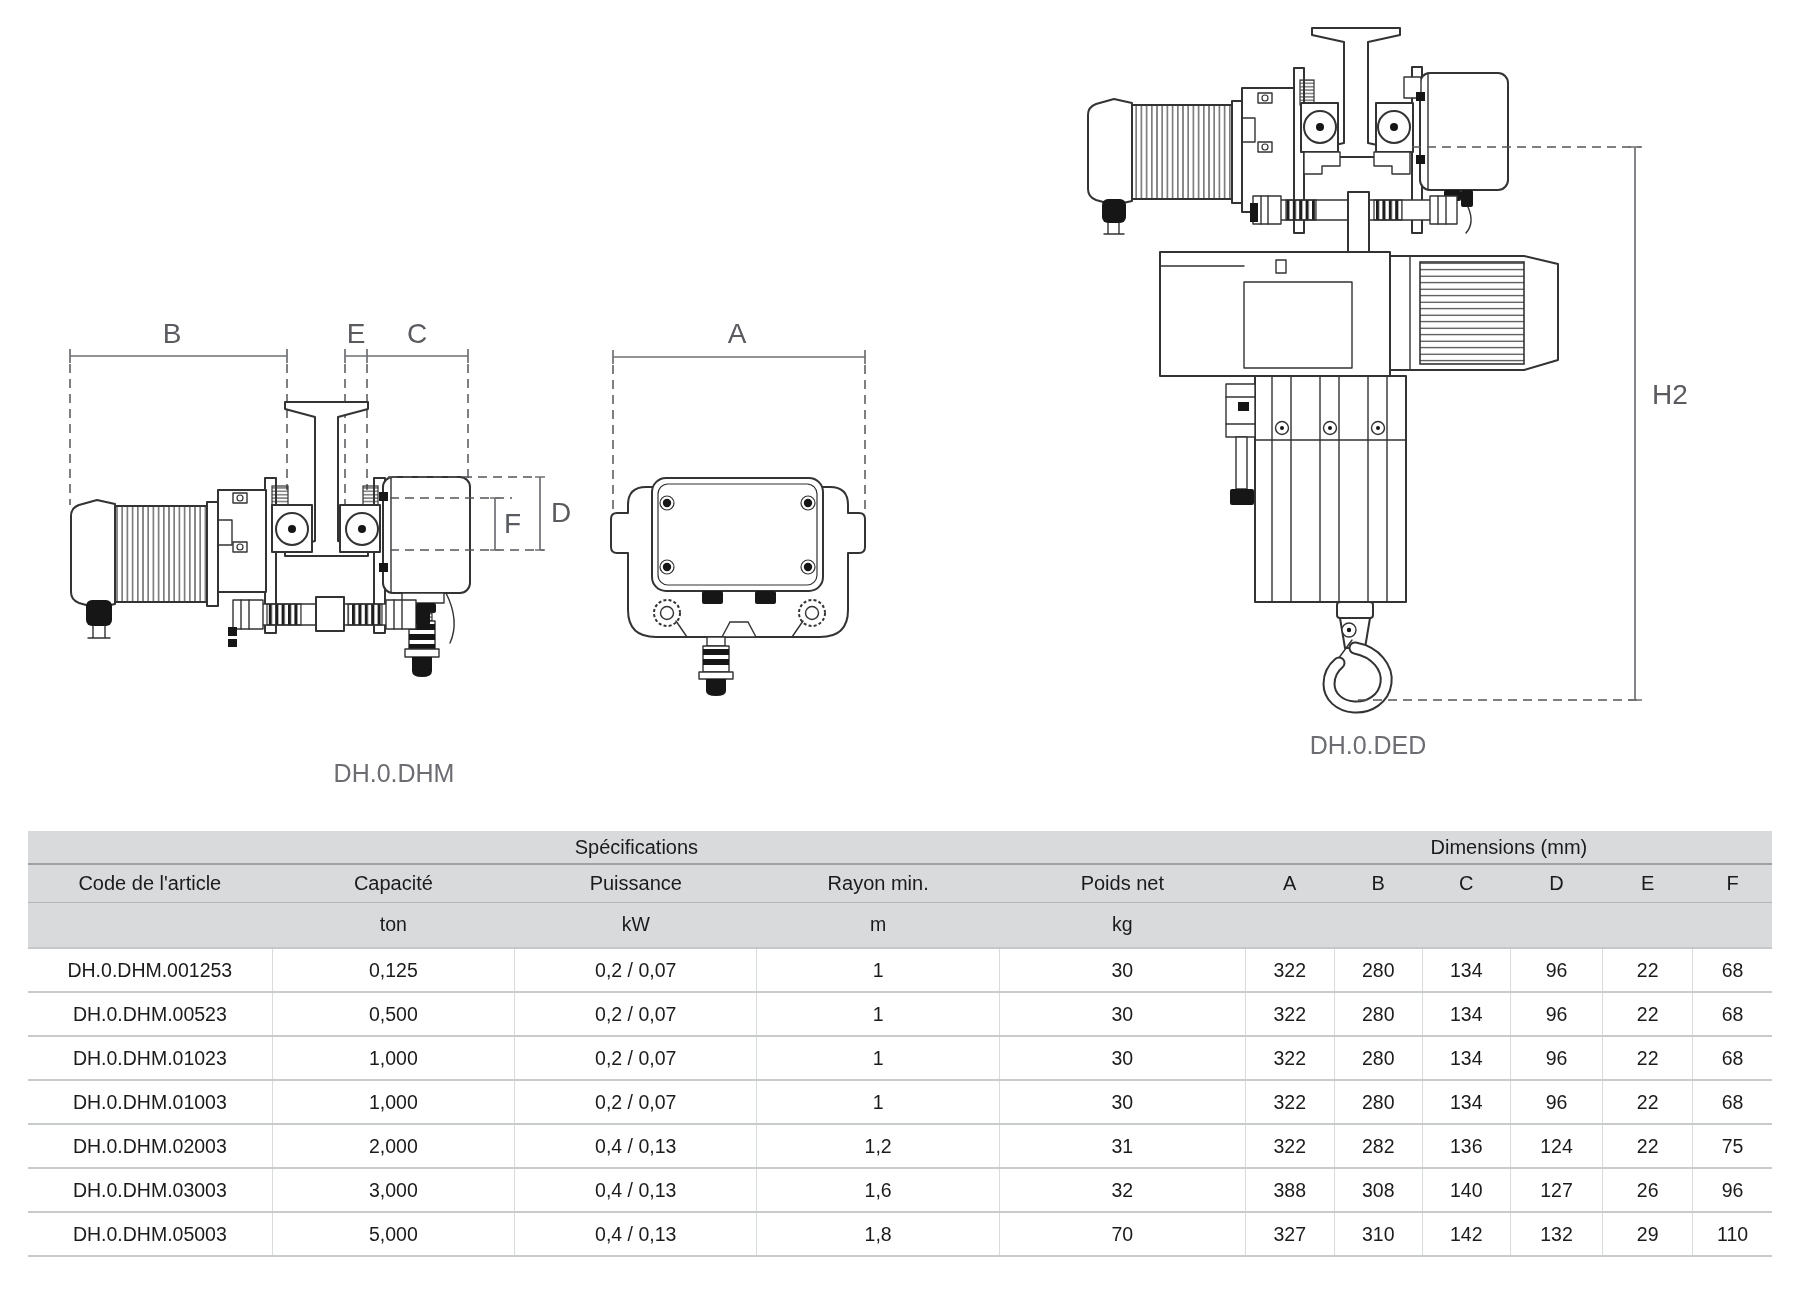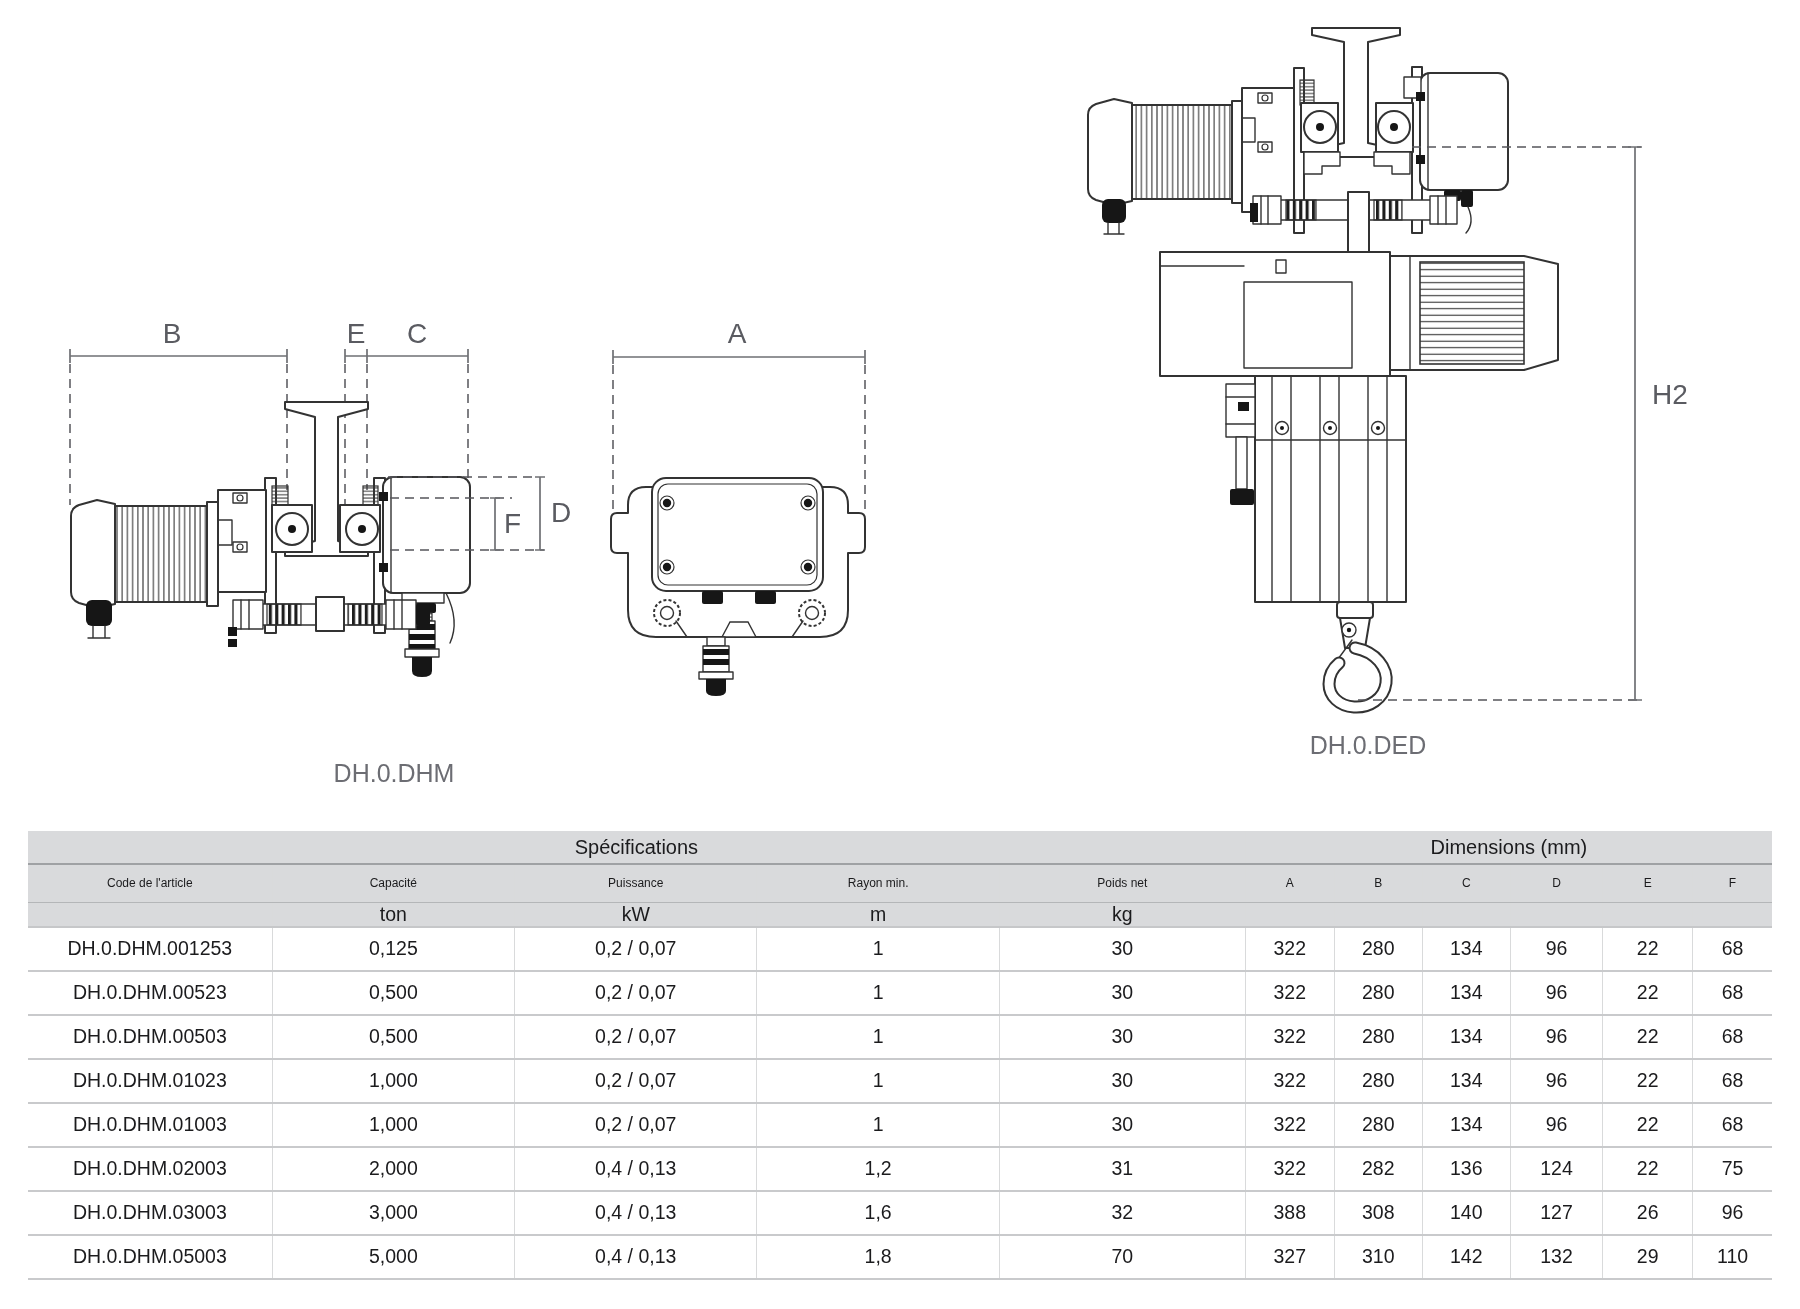--- a/index.html
+++ b/index.html
@@ -20,25 +20,25 @@
   .dimtxt{fill:#5a5b61;font-size:28px;}
   .mdl {fill:#6c6d73;font-size:25px;}
 
   
   .table-wrap{padding:0 28px;box-sizing:border-box;width:1800px;border-radius:15px;}
   table.spec{width:100%;border-collapse:collapse;table-layout:fixed;font-size:19.5px;}
   table.spec th{font-weight:normal;}
   table.spec th,table.spec td{text-align:center;vertical-align:middle;padding:0 4px;overflow:hidden;white-space:nowrap;}
   tr.row-group{height:33px;}
   tr.row-head{height:38px;}
-  tr.row-units{height:24px;margin-left:19px;}
+  tr.row-units{height:46px;margin-left:19px;}
   tbody.data tr{height:44px;}
   tr.row-group th,tr.row-head th,tr.row-units td{background:#d9dadc;}
   tr.row-group th{border-bottom:2px solid #9fa1a4;font-size:20px;}
-  tr.row-head th{border-bottom:1px solid #b4b6b8;font-size:12px;}
+  tr.row-head th{border-bottom:1px solid #b4b6b8;font-size:20px;}
   tr.row-units td{border-bottom:2px solid #c6c7c9;}
   tbody.data td{border-bottom:2px solid #c9cacc;background:#fff;}
   table.spec th:not(:first-child),table.spec td:not(:first-child){border-left:1px solid rgba(140,142,146,.33);}
 </style>
 </head>
 <body>
 
 <div class="figures">
 <svg width="1800" height="831" viewBox="0 0 1800 831" xmlns="http://www.w3.org/2000/svg">
   <defs>
@@ -388,33 +388,20 @@
         <td>1</td>
         <td>30</td>
         <td>322</td>
         <td>280</td>
         <td>134</td>
         <td>96</td>
         <td>22</td>
         <td>68</td>
       </tr>
         <tr>
-        <td>DH.0.DHM.00503</td>
-        <td>0,500</td>
-        <td>0,2 / 0,07</td>
-        <td>1</td>
-        <td>30</td>
-        <td>322</td>
-        <td>280</td>
-        <td>134</td>
-        <td>96</td>
-        <td>22</td>
-        <td>68</td>
-      </tr>
-        <tr>
         <td>DH.0.DHM.01023</td>
         <td>1,000</td>
         <td>0,2 / 0,07</td>
         <td>1</td>
         <td>30</td>
         <td>322</td>
         <td>280</td>
         <td>134</td>
         <td>96</td>
         <td>22</td>

